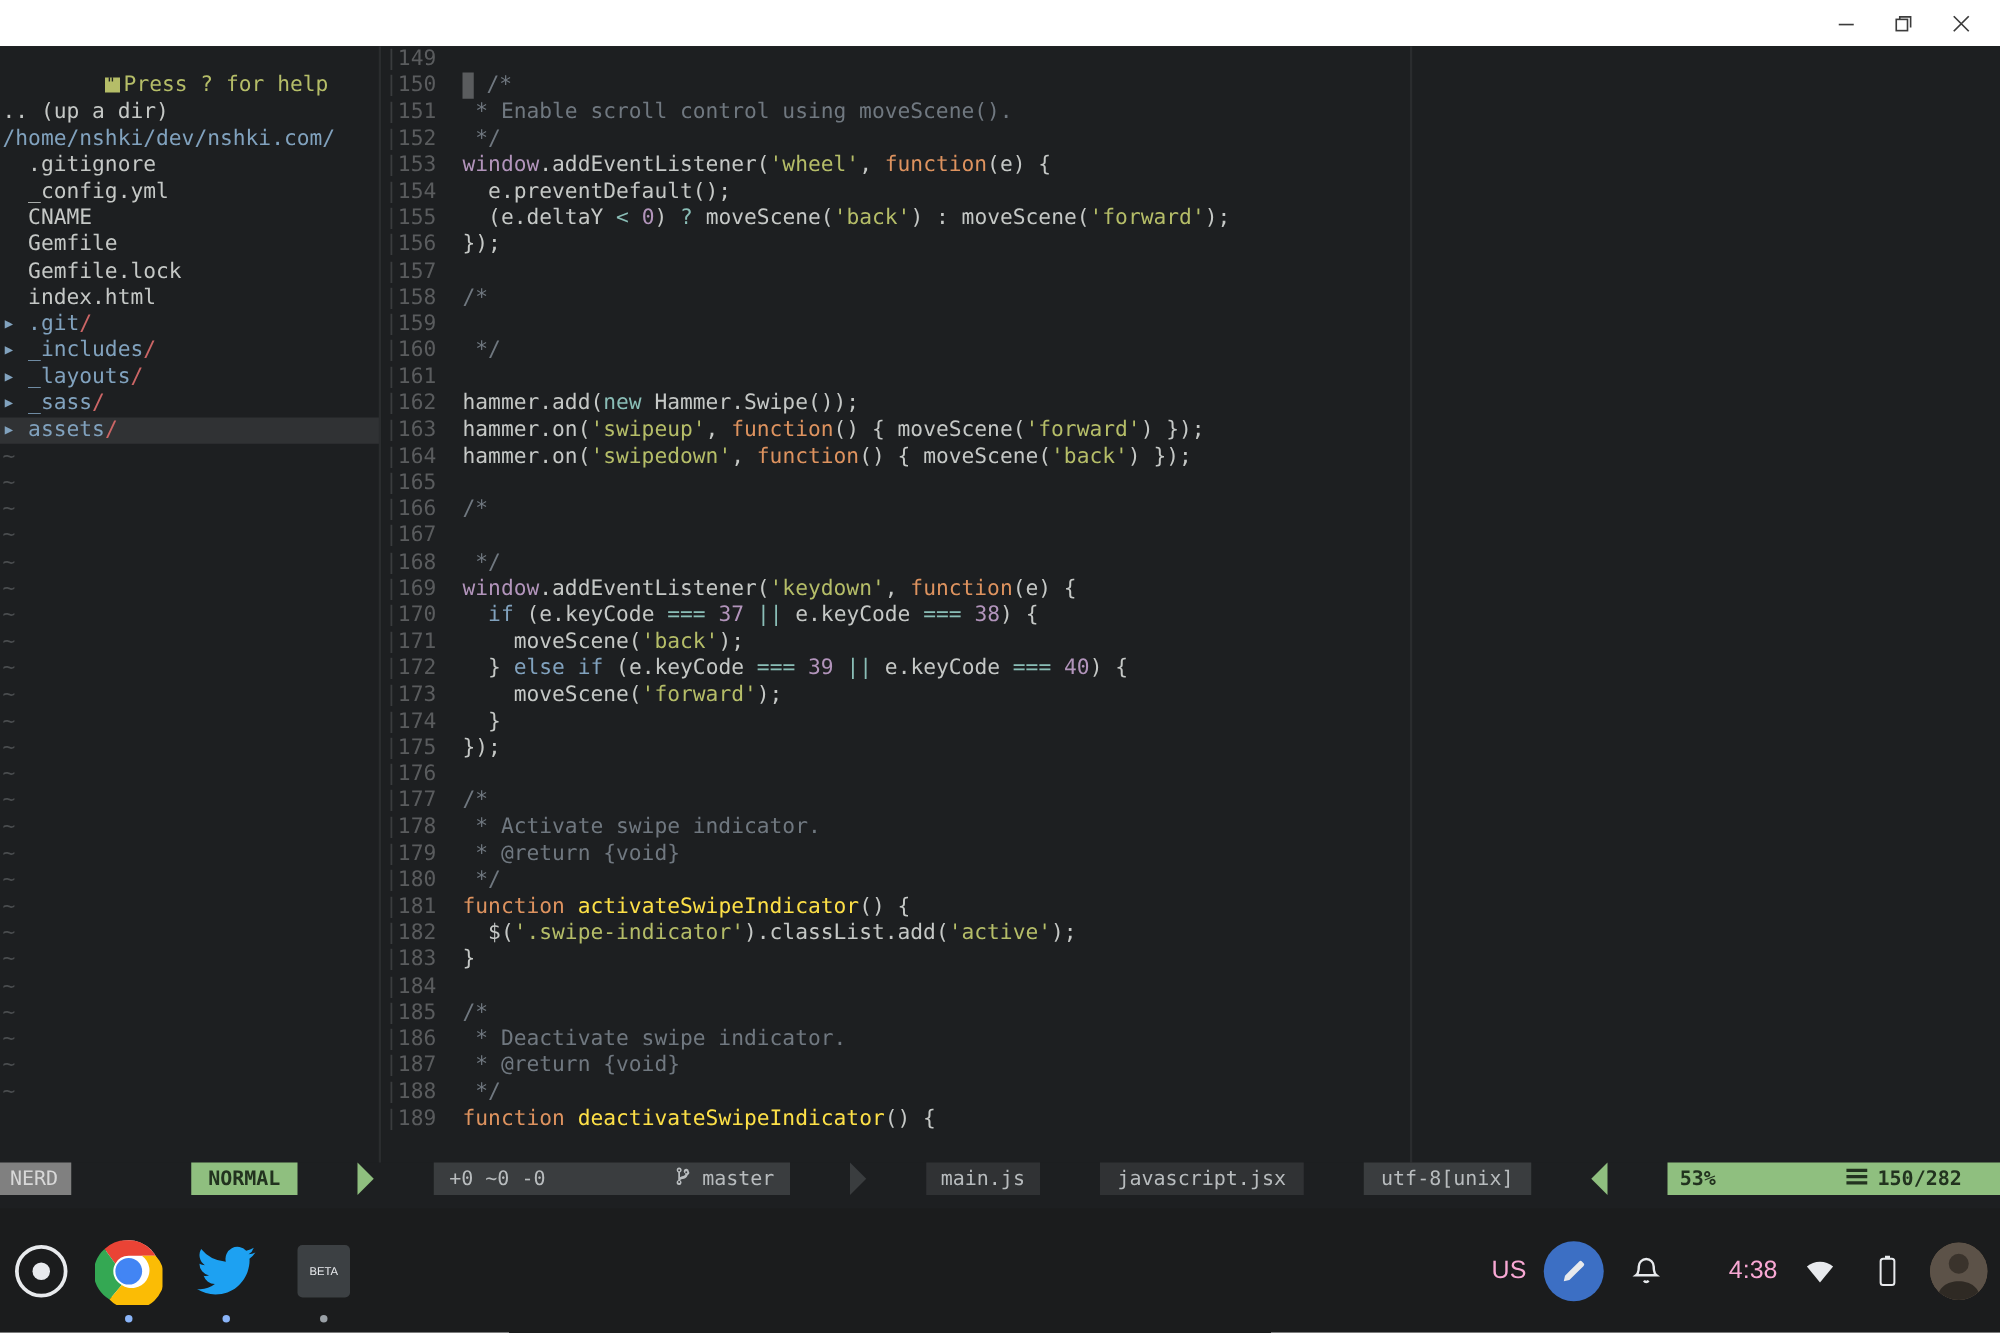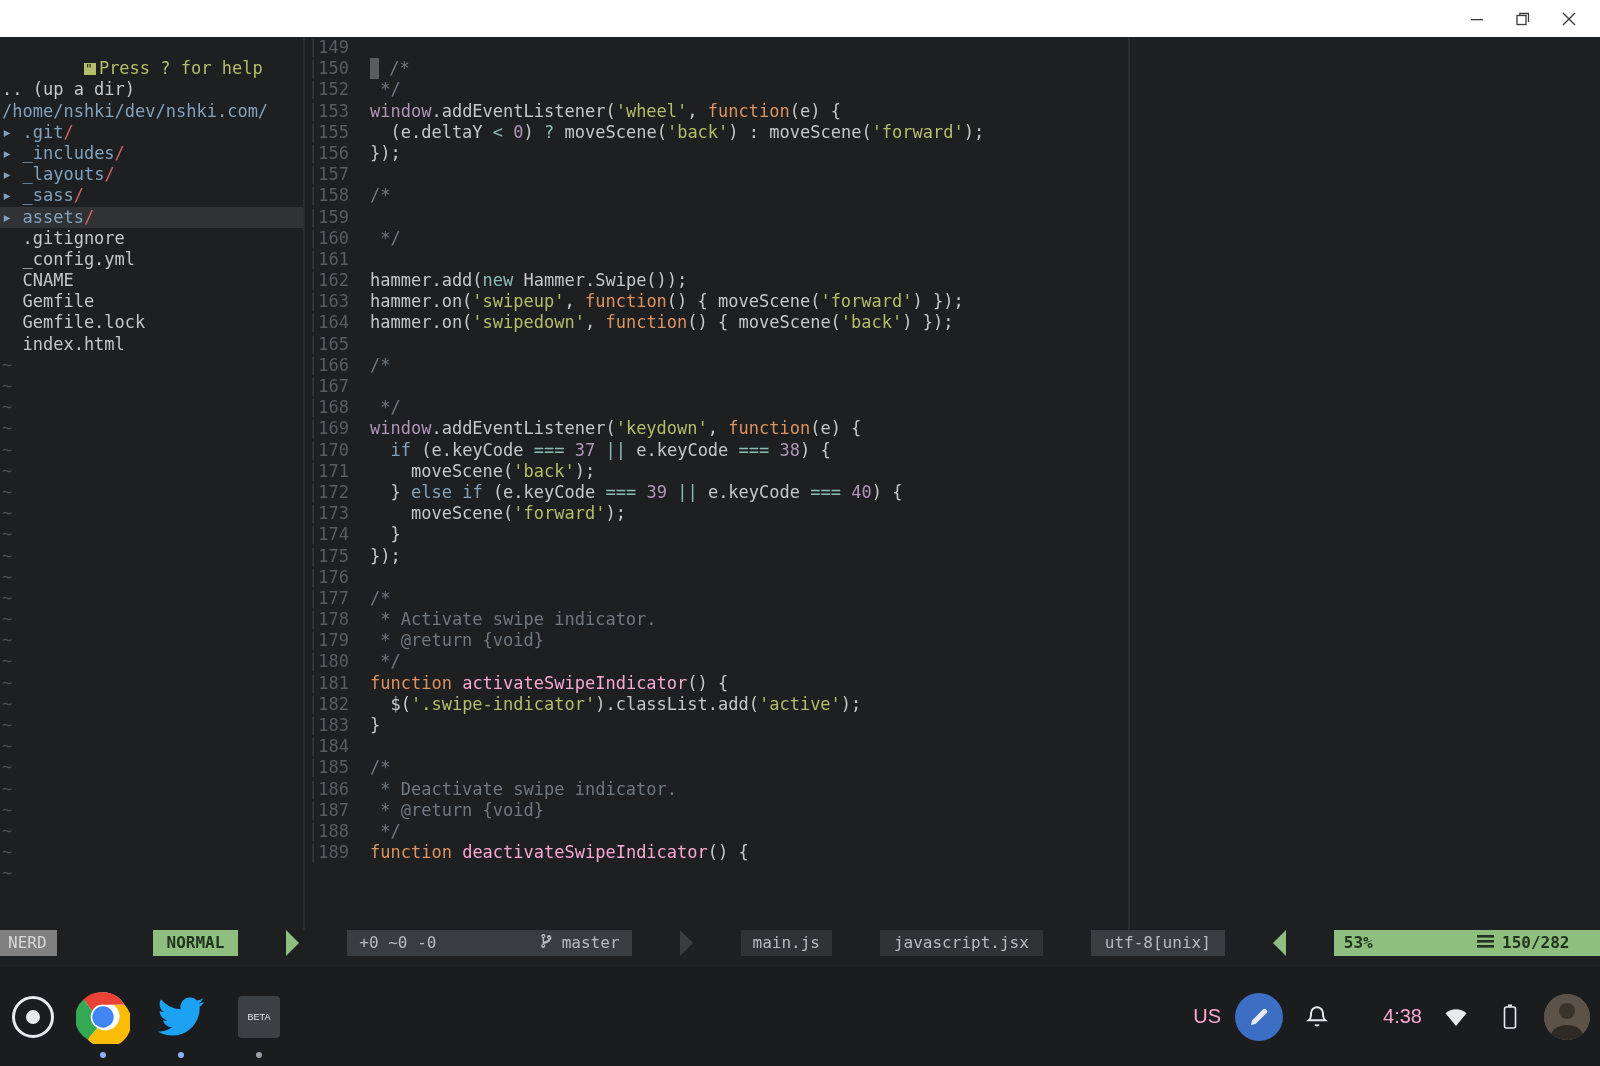--- a/index.html
+++ b/index.html
@@ -64,21 +64,21 @@
     padding-right:9px; flex:0 0 53px;
   }
   .lnum .bar { color:#3a3c3e; }
   .ctext { color:#c5c8c6; padding-left:12px; }
 
   .cursorblock { display:inline-block; width:9px; background:#5a5c5e; color:#5a5c5e; }
 
   
   .c-com  { color:#707880; }      
   .c-fn   { color:#de935f; }      
-  .c-fname{ color:#f9a8d4; }      
+  .c-fname{ color:#fde047; }      
   .c-str  { color:#b5bd68; }      
   .c-num  { color:#b294bb; }      
   .c-op   { color:#8abeb7; }      
   .c-new  { color:#8abeb7; }      
   .c-obj  { color:#b294bb; }      
   .c-cond { color:#81a2be; }      
   .c-plain{ color:#c5c8c6; }
 
   
   .vsplit { position:absolute; left:1128px; top:0; width:2px; height:893px; background:#2a2c2e; }
@@ -172,35 +172,35 @@
 
   <div class="term">
 
     <div class="nerdtree">
       <div class="nt-line">
         <span class="nt-help-mark"></span><span class="nt-help">Press ? for help</span>
       </div>
       <div class="nt-line">&nbsp;</div>
       <div class="nt-line nt-up">.. (up a dir)</div>
       <div class="nt-line nt-path">/home/nshki/dev/nshki.com/</div>
-      <div id="nt-dirs">
-          <div class="nt-line"><span class="nt-arrow">▸ </span><span class="nt-dir">.git</span><span class="nt-slash">/</span></div>
-          <div class="nt-line"><span class="nt-arrow">▸ </span><span class="nt-dir">_includes</span><span class="nt-slash">/</span></div>
-          <div class="nt-line"><span class="nt-arrow">▸ </span><span class="nt-dir">_layouts</span><span class="nt-slash">/</span></div>
-          <div class="nt-line"><span class="nt-arrow">▸ </span><span class="nt-dir">_sass</span><span class="nt-slash">/</span></div>
-          <div class="nt-line nt-sel"><span class="nt-arrow">▸ </span><span class="nt-dir">assets</span><span class="nt-slash">/</span></div>
-        </div>
       <div id="nt-files">
           <div class="nt-line nt-file">  .gitignore</div>
           <div class="nt-line nt-file">  _config.yml</div>
           <div class="nt-line nt-file">  CNAME</div>
           <div class="nt-line nt-file">  Gemfile</div>
           <div class="nt-line nt-file">  Gemfile.lock</div>
           <div class="nt-line nt-file">  index.html</div>
         </div>
+      <div id="nt-dirs">
+          <div class="nt-line"><span class="nt-arrow">▸ </span><span class="nt-dir">.git</span><span class="nt-slash">/</span></div>
+          <div class="nt-line"><span class="nt-arrow">▸ </span><span class="nt-dir">_includes</span><span class="nt-slash">/</span></div>
+          <div class="nt-line"><span class="nt-arrow">▸ </span><span class="nt-dir">_layouts</span><span class="nt-slash">/</span></div>
+          <div class="nt-line"><span class="nt-arrow">▸ </span><span class="nt-dir">_sass</span><span class="nt-slash">/</span></div>
+          <div class="nt-line nt-sel"><span class="nt-arrow">▸ </span><span class="nt-dir">assets</span><span class="nt-slash">/</span></div>
+        </div>
       <div id="nt-tildes">
           <div class="nt-line nt-tilde">~</div>
           <div class="nt-line nt-tilde">~</div>
           <div class="nt-line nt-tilde">~</div>
           <div class="nt-line nt-tilde">~</div>
           <div class="nt-line nt-tilde">~</div>
           <div class="nt-line nt-tilde">~</div>
           <div class="nt-line nt-tilde">~</div>
           <div class="nt-line nt-tilde">~</div>
           <div class="nt-line nt-tilde">~</div>
@@ -221,22 +221,24 @@
           <div class="nt-line nt-tilde">~</div>
           <div class="nt-line nt-tilde">~</div>
         </div>
     </div>
     <div class="nt-divider"></div>
 
     <div class="editor">
       <div id="code">
           <div class="codeline"><span class="lnum"><span class="bar">|</span>149</span><span class="ctext">&nbsp;</span></div>
           <div class="codeline"><span class="lnum"><span class="bar">|</span>150</span><span class="ctext"><span class="cursorblock"> </span> <span class="c-com">/*</span></span></div>
+          <div class="codeline"><span class="lnum"><span class="bar">|</span>151</span><span class="ctext"><span class="c-com"> * Enable scroll control using moveScene().</span></span></div>
           <div class="codeline"><span class="lnum"><span class="bar">|</span>152</span><span class="ctext"><span class="c-com"> */</span></span></div>
           <div class="codeline"><span class="lnum"><span class="bar">|</span>153</span><span class="ctext"><span class="c-obj">window</span><span class="c-plain">.addEventListener(</span><span class="c-str">'wheel'</span><span class="c-plain">, </span><span class="c-fn">function</span><span class="c-plain">(e) {</span></span></div>
+          <div class="codeline"><span class="lnum"><span class="bar">|</span>154</span><span class="ctext"><span class="c-plain">  e.preventDefault();</span></span></div>
           <div class="codeline"><span class="lnum"><span class="bar">|</span>155</span><span class="ctext"><span class="c-plain">  (e.deltaY </span><span class="c-op">&lt;</span><span class="c-plain"> </span><span class="c-num">0</span><span class="c-plain">) </span><span class="c-op">?</span><span class="c-plain"> moveScene(</span><span class="c-str">'back'</span><span class="c-plain">) : moveScene(</span><span class="c-str">'forward'</span><span class="c-plain">);</span></span></div>
           <div class="codeline"><span class="lnum"><span class="bar">|</span>156</span><span class="ctext"><span class="c-plain">});</span></span></div>
           <div class="codeline"><span class="lnum"><span class="bar">|</span>157</span><span class="ctext">&nbsp;</span></div>
           <div class="codeline"><span class="lnum"><span class="bar">|</span>158</span><span class="ctext"><span class="c-com">/*</span></span></div>
           <div class="codeline"><span class="lnum"><span class="bar">|</span>159</span></div>
           <div class="codeline"><span class="lnum"><span class="bar">|</span>160</span><span class="ctext"><span class="c-com"> */</span></span></div>
           <div class="codeline"><span class="lnum"><span class="bar">|</span>161</span></div>
           <div class="codeline"><span class="lnum"><span class="bar">|</span>162</span><span class="ctext"><span class="c-plain">hammer.add(</span><span class="c-new">new</span><span class="c-plain"> Hammer.Swipe());</span></span></div>
           <div class="codeline"><span class="lnum"><span class="bar">|</span>163</span><span class="ctext"><span class="c-plain">hammer.on(</span><span class="c-str">'swipeup'</span><span class="c-plain">, </span><span class="c-fn">function</span><span class="c-plain">() { moveScene(</span><span class="c-str">'forward'</span><span class="c-plain">) });</span></span></div>
           <div class="codeline"><span class="lnum"><span class="bar">|</span>164</span><span class="ctext"><span class="c-plain">hammer.on(</span><span class="c-str">'swipedown'</span><span class="c-plain">, </span><span class="c-fn">function</span><span class="c-plain">() { moveScene(</span><span class="c-str">'back'</span><span class="c-plain">) });</span></span></div>

